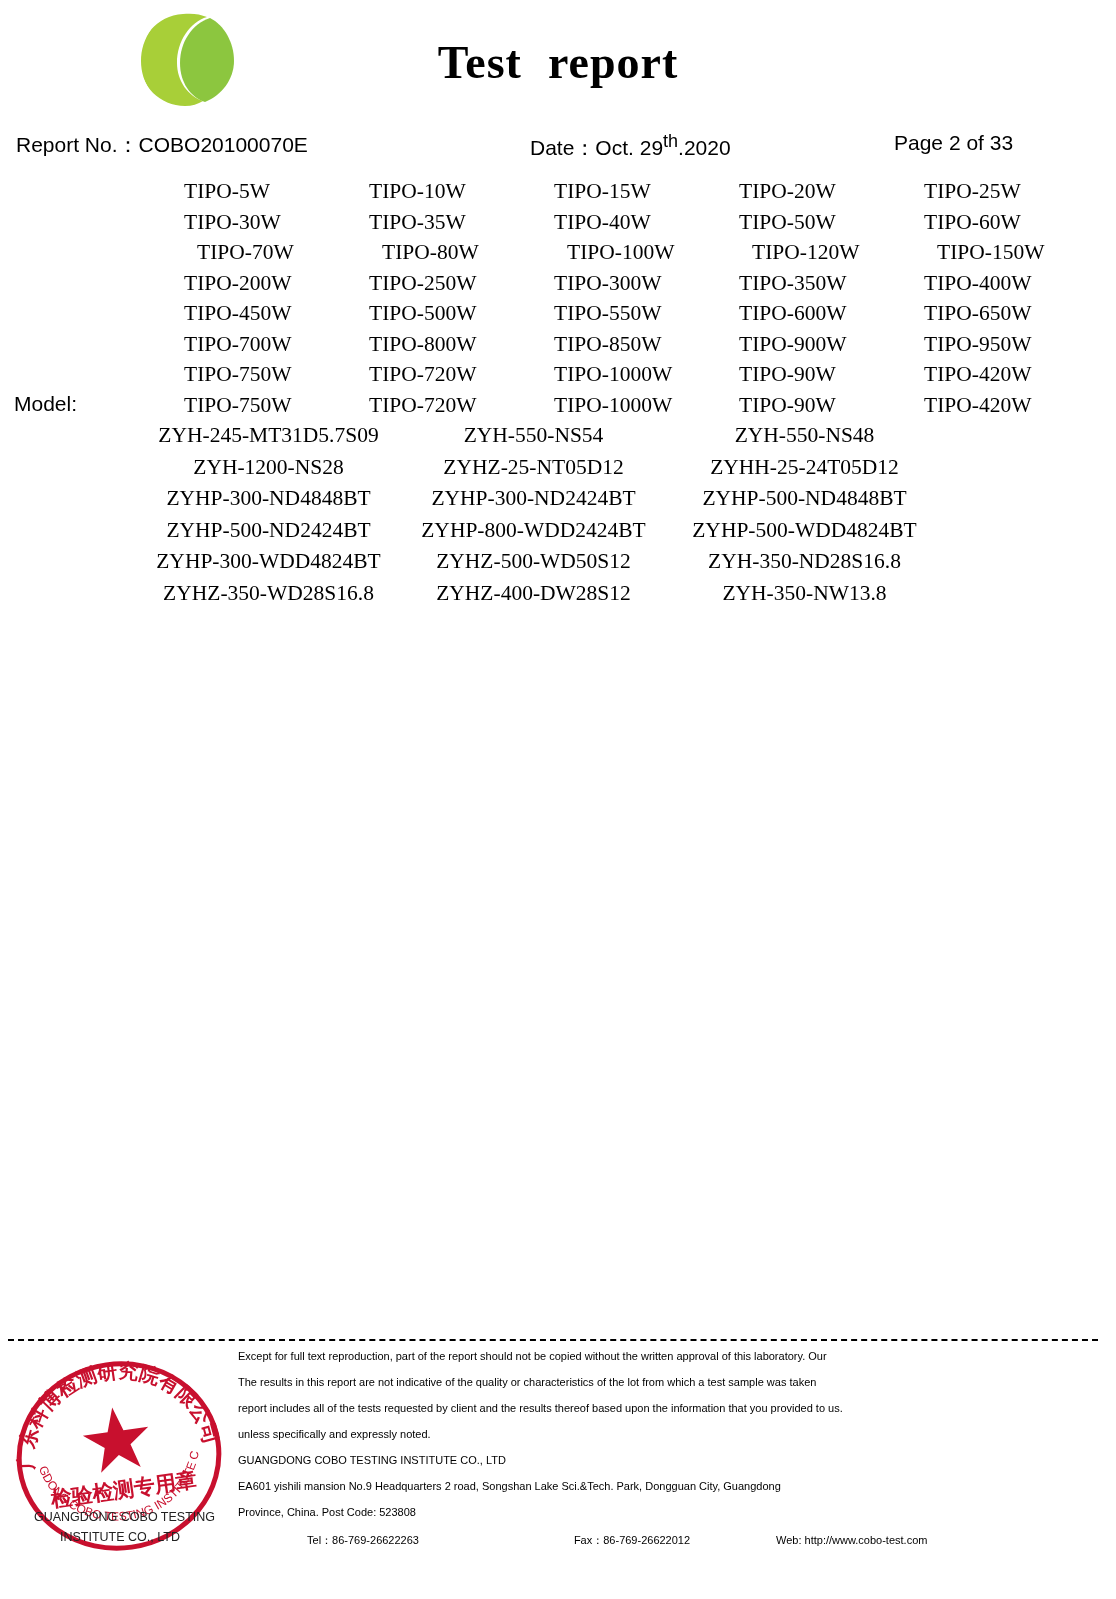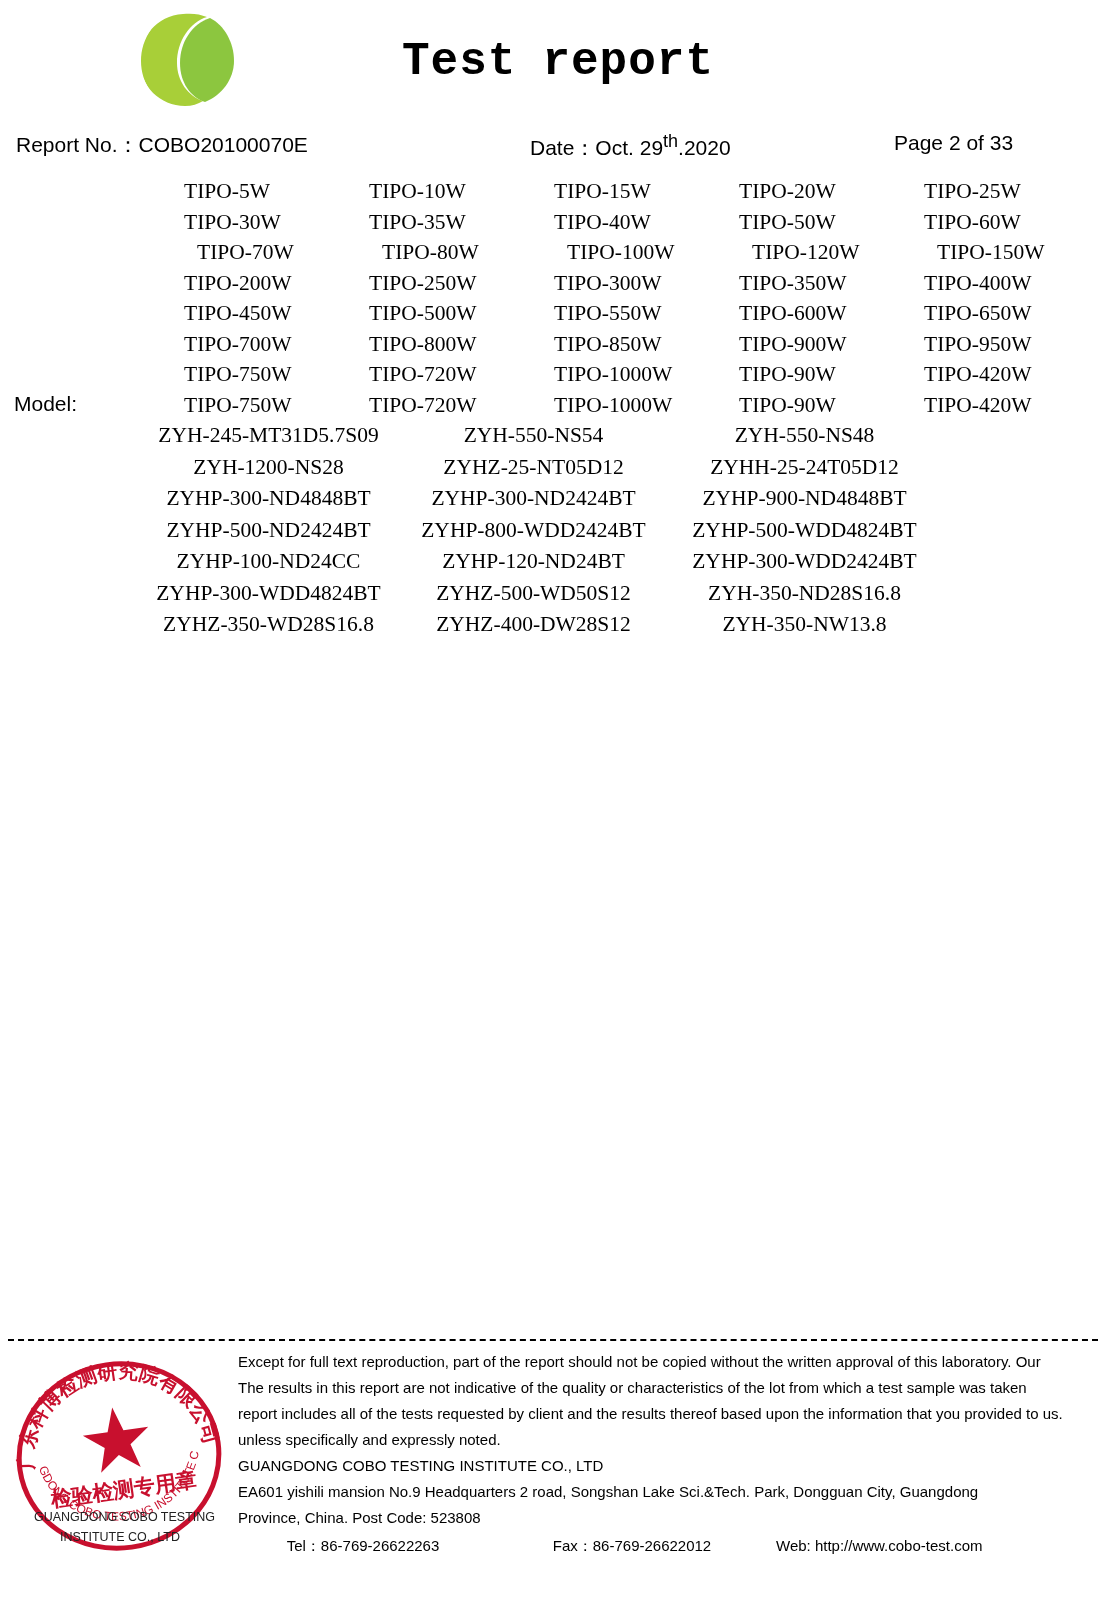--- a/index.html
+++ b/index.html
@@ -37,21 +37,21 @@
   .logo svg { display: block; }
   .report-title {
     position: absolute;
     left: 0;
     top: 36px;
     width: 1116px;
     text-align: center;
     font-size: 46px;
     font-weight: bold;
     letter-spacing: 1px;
-    font-family: Liberation Mono, monospace;
+    font-family: Liberation Serif, serif;
   }
   .report-title .gap { display: inline-block; width: 26px; }
 
   
   .info-row {
     position: relative;
     height: 42px;
     font-size: 21px;
   }
   .info-report-no {
@@ -135,23 +135,23 @@
   .dashed-line {
     position: absolute;
     left: 8px;
     top: 0;
     width: 1090px;
     border-top: 2px dashed #000;
   }
   .footer-text {
     position: absolute;
     left: 238px;
-    top: 10px;
+    top: 4px;
     width: 860px;
-    font-size: 15px;
+    font-size: 11px;
     line-height: 26px;
     font-family: "Liberation Sans", sans-serif;
   }
   .footer-text .p { margin: 0; }
   .footer-addr {
     margin-top: 2px;
   }
   .tel-line {
     display: flex;
     margin-top: 2px;
@@ -268,31 +268,26 @@
         <span class="c2 pad">ZYH-550-NS48</span>
       </div>
       <div class="mrow2">
         <span class="c2">ZYH-1200-NS28</span>
         <span class="c2">ZYHZ-25-NT05D12</span>
         <span class="c2 pad">ZYHH-25-24T05D12</span>
       </div>
       <div class="mrow2">
         <span class="c2">ZYHP-300-ND4848BT</span>
         <span class="c2">ZYHP-300-ND2424BT</span>
-        <span class="c2 pad">ZYHP-900-ND4848BT</span>
+        <span class="c2 pad">ZYHP-500-ND4848BT</span>
       </div>
       <div class="mrow2">
         <span class="c2">ZYHP-500-ND2424BT</span>
         <span class="c2">ZYHP-800-WDD2424BT</span>
         <span class="c2 pad">ZYHP-500-WDD4824BT</span>
-      </div>
-      <div class="mrow2">
-        <span class="c2">ZYHP-100-ND24CC</span>
-        <span class="c2">ZYHP-120-ND24BT</span>
-        <span class="c2 pad">ZYHP-300-WDD2424BT</span>
       </div>
       <div class="mrow2">
         <span class="c2">ZYHP-300-WDD4824BT</span>
         <span class="c2">ZYHZ-500-WD50S12</span>
         <span class="c2 pad">ZYH-350-ND28S16.8</span>
       </div>
       <div class="mrow2">
         <span class="c2">ZYHZ-350-WD28S16.8</span>
         <span class="c2">ZYHZ-400-DW28S12</span>
         <span class="c2 pad">ZYH-350-NW13.8</span>

